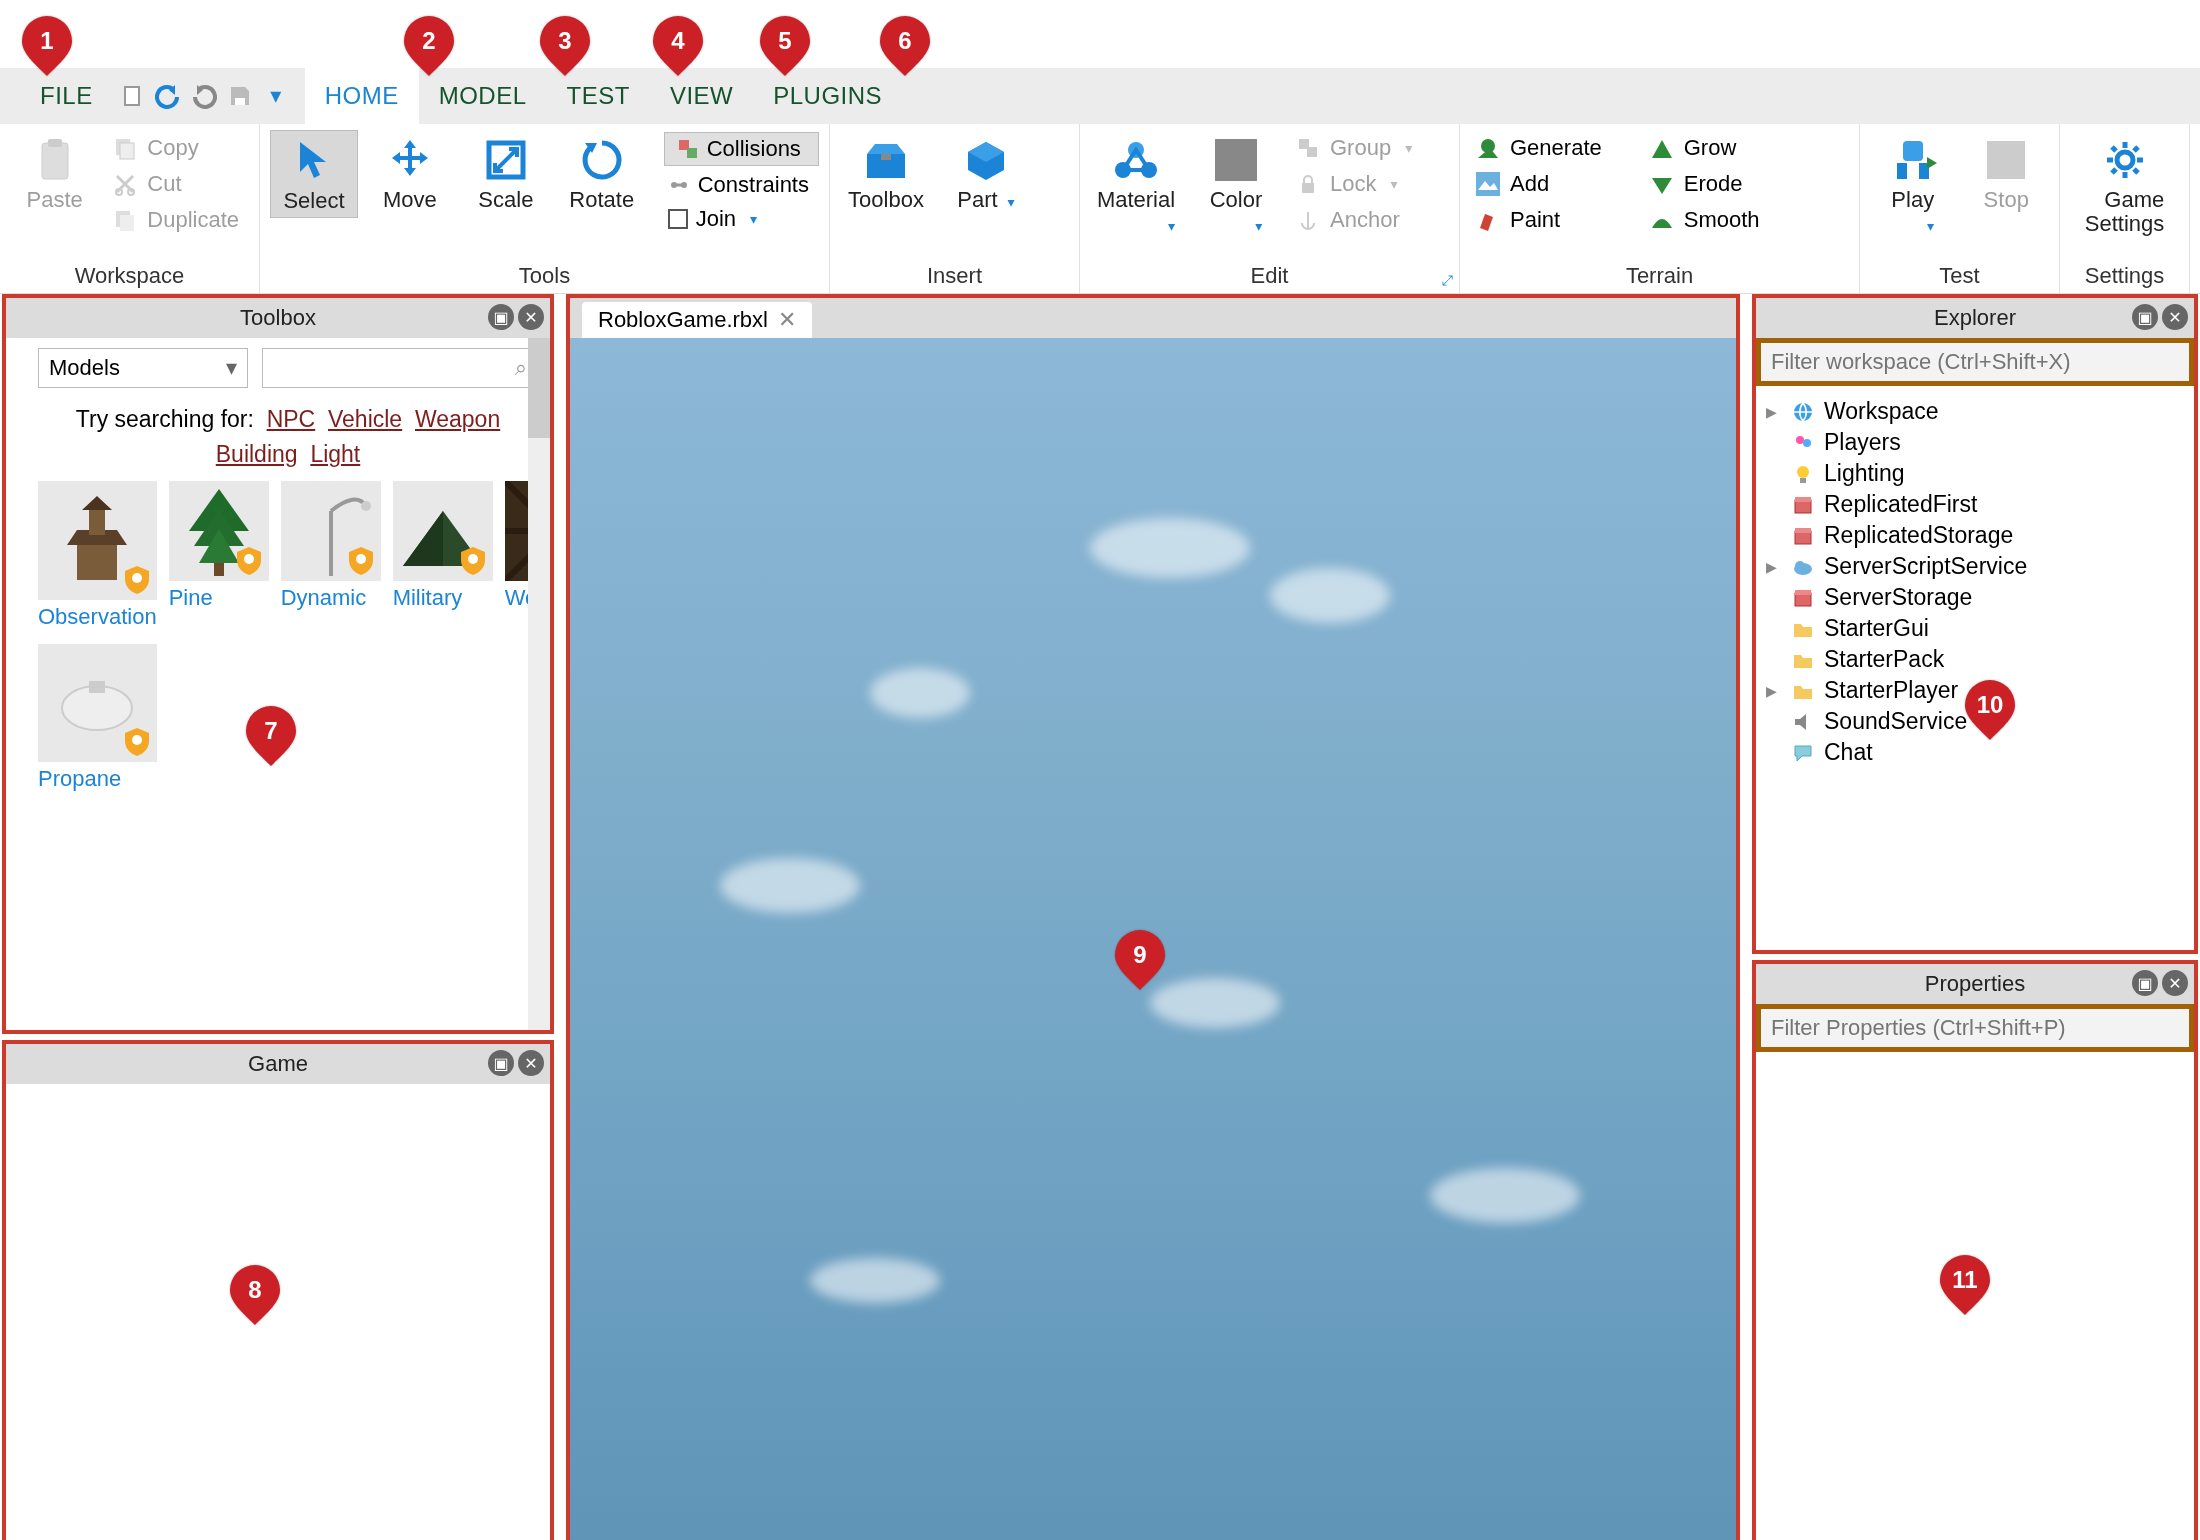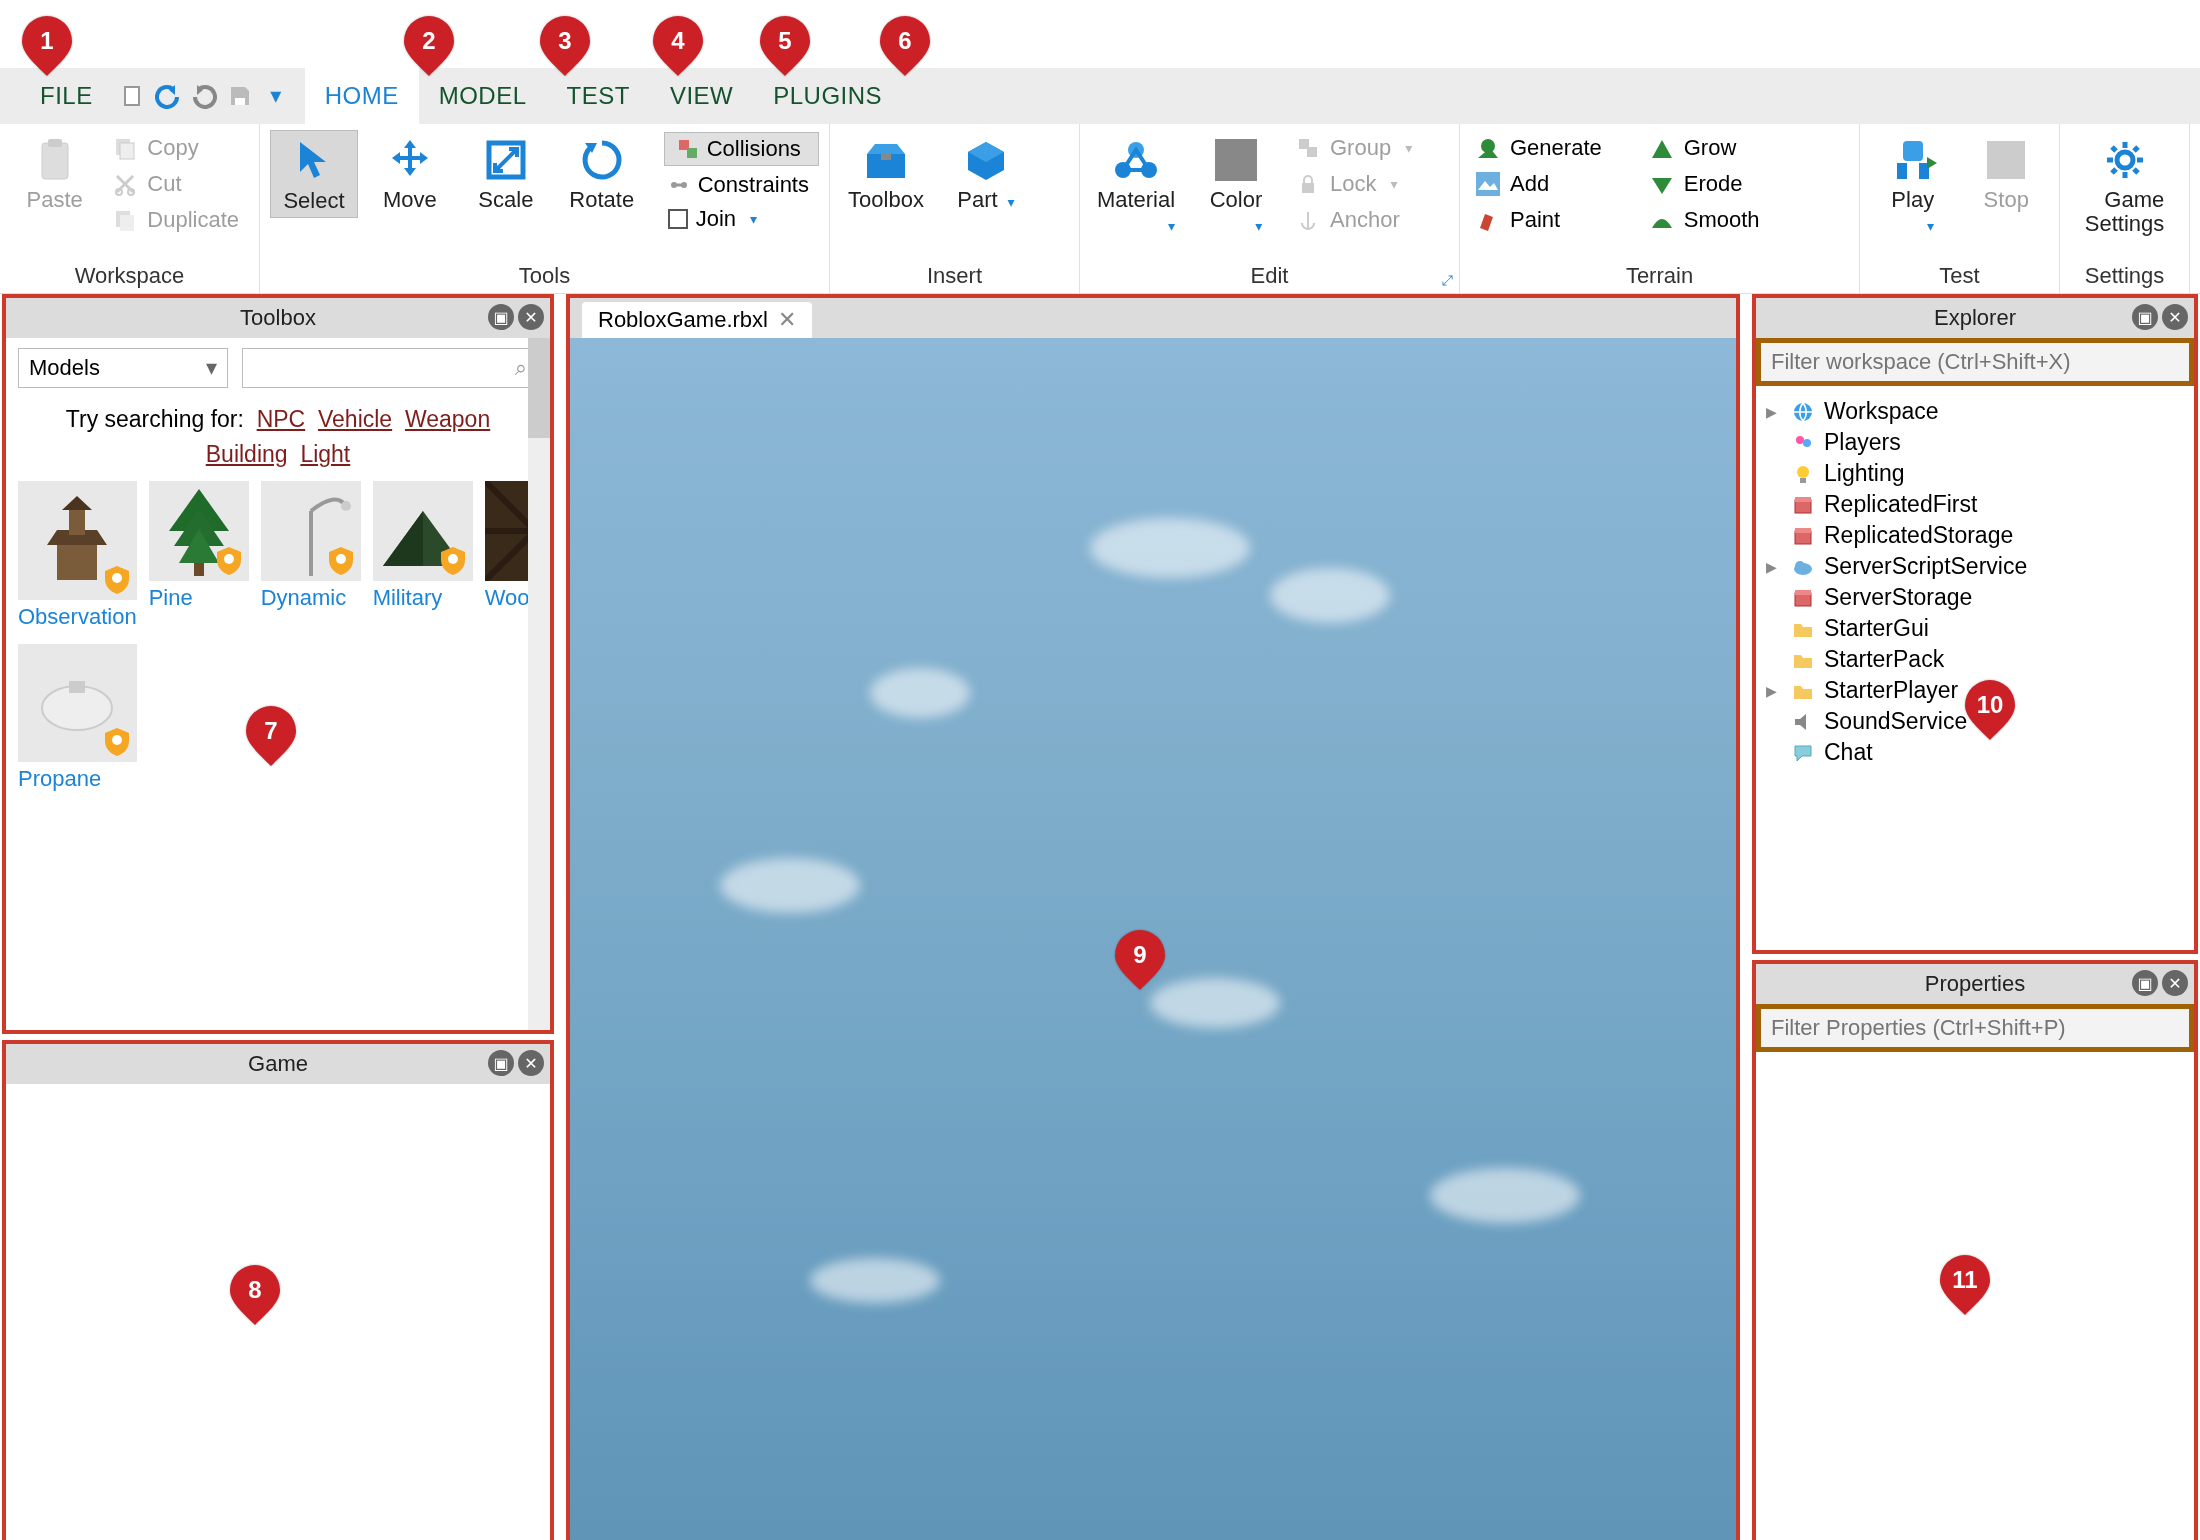--- a/index.html
+++ b/index.html
@@ -433,21 +433,21 @@
 
   <div class="left-col">
     <div class="panel red-border" style="flex:0 0 740px; position:relative;">
       <div class="panel-head">
         <span>Toolbox</span>
         <span class="head-icons">
           <span class="head-ic">▣</span>
           <span class="head-ic">✕</span>
         </span>
       </div>
-      <div class="toolbox-body" style="flex:1; overflow:hidden; position:relative;">
+      <div class="toolbox-body" style="flex:1; overflow:hidden; position:relative;margin-left:20px;">
         <div class="tb-row1">
           <div class="tb-select">
               <span>Models</span>
               <span style="color:#666;">▾</span>
             </div>
           <div class="tb-search">
               <input type="text" style="">
               <span class="tb-search-ic">⌕</span>
             </div>
         </div>

